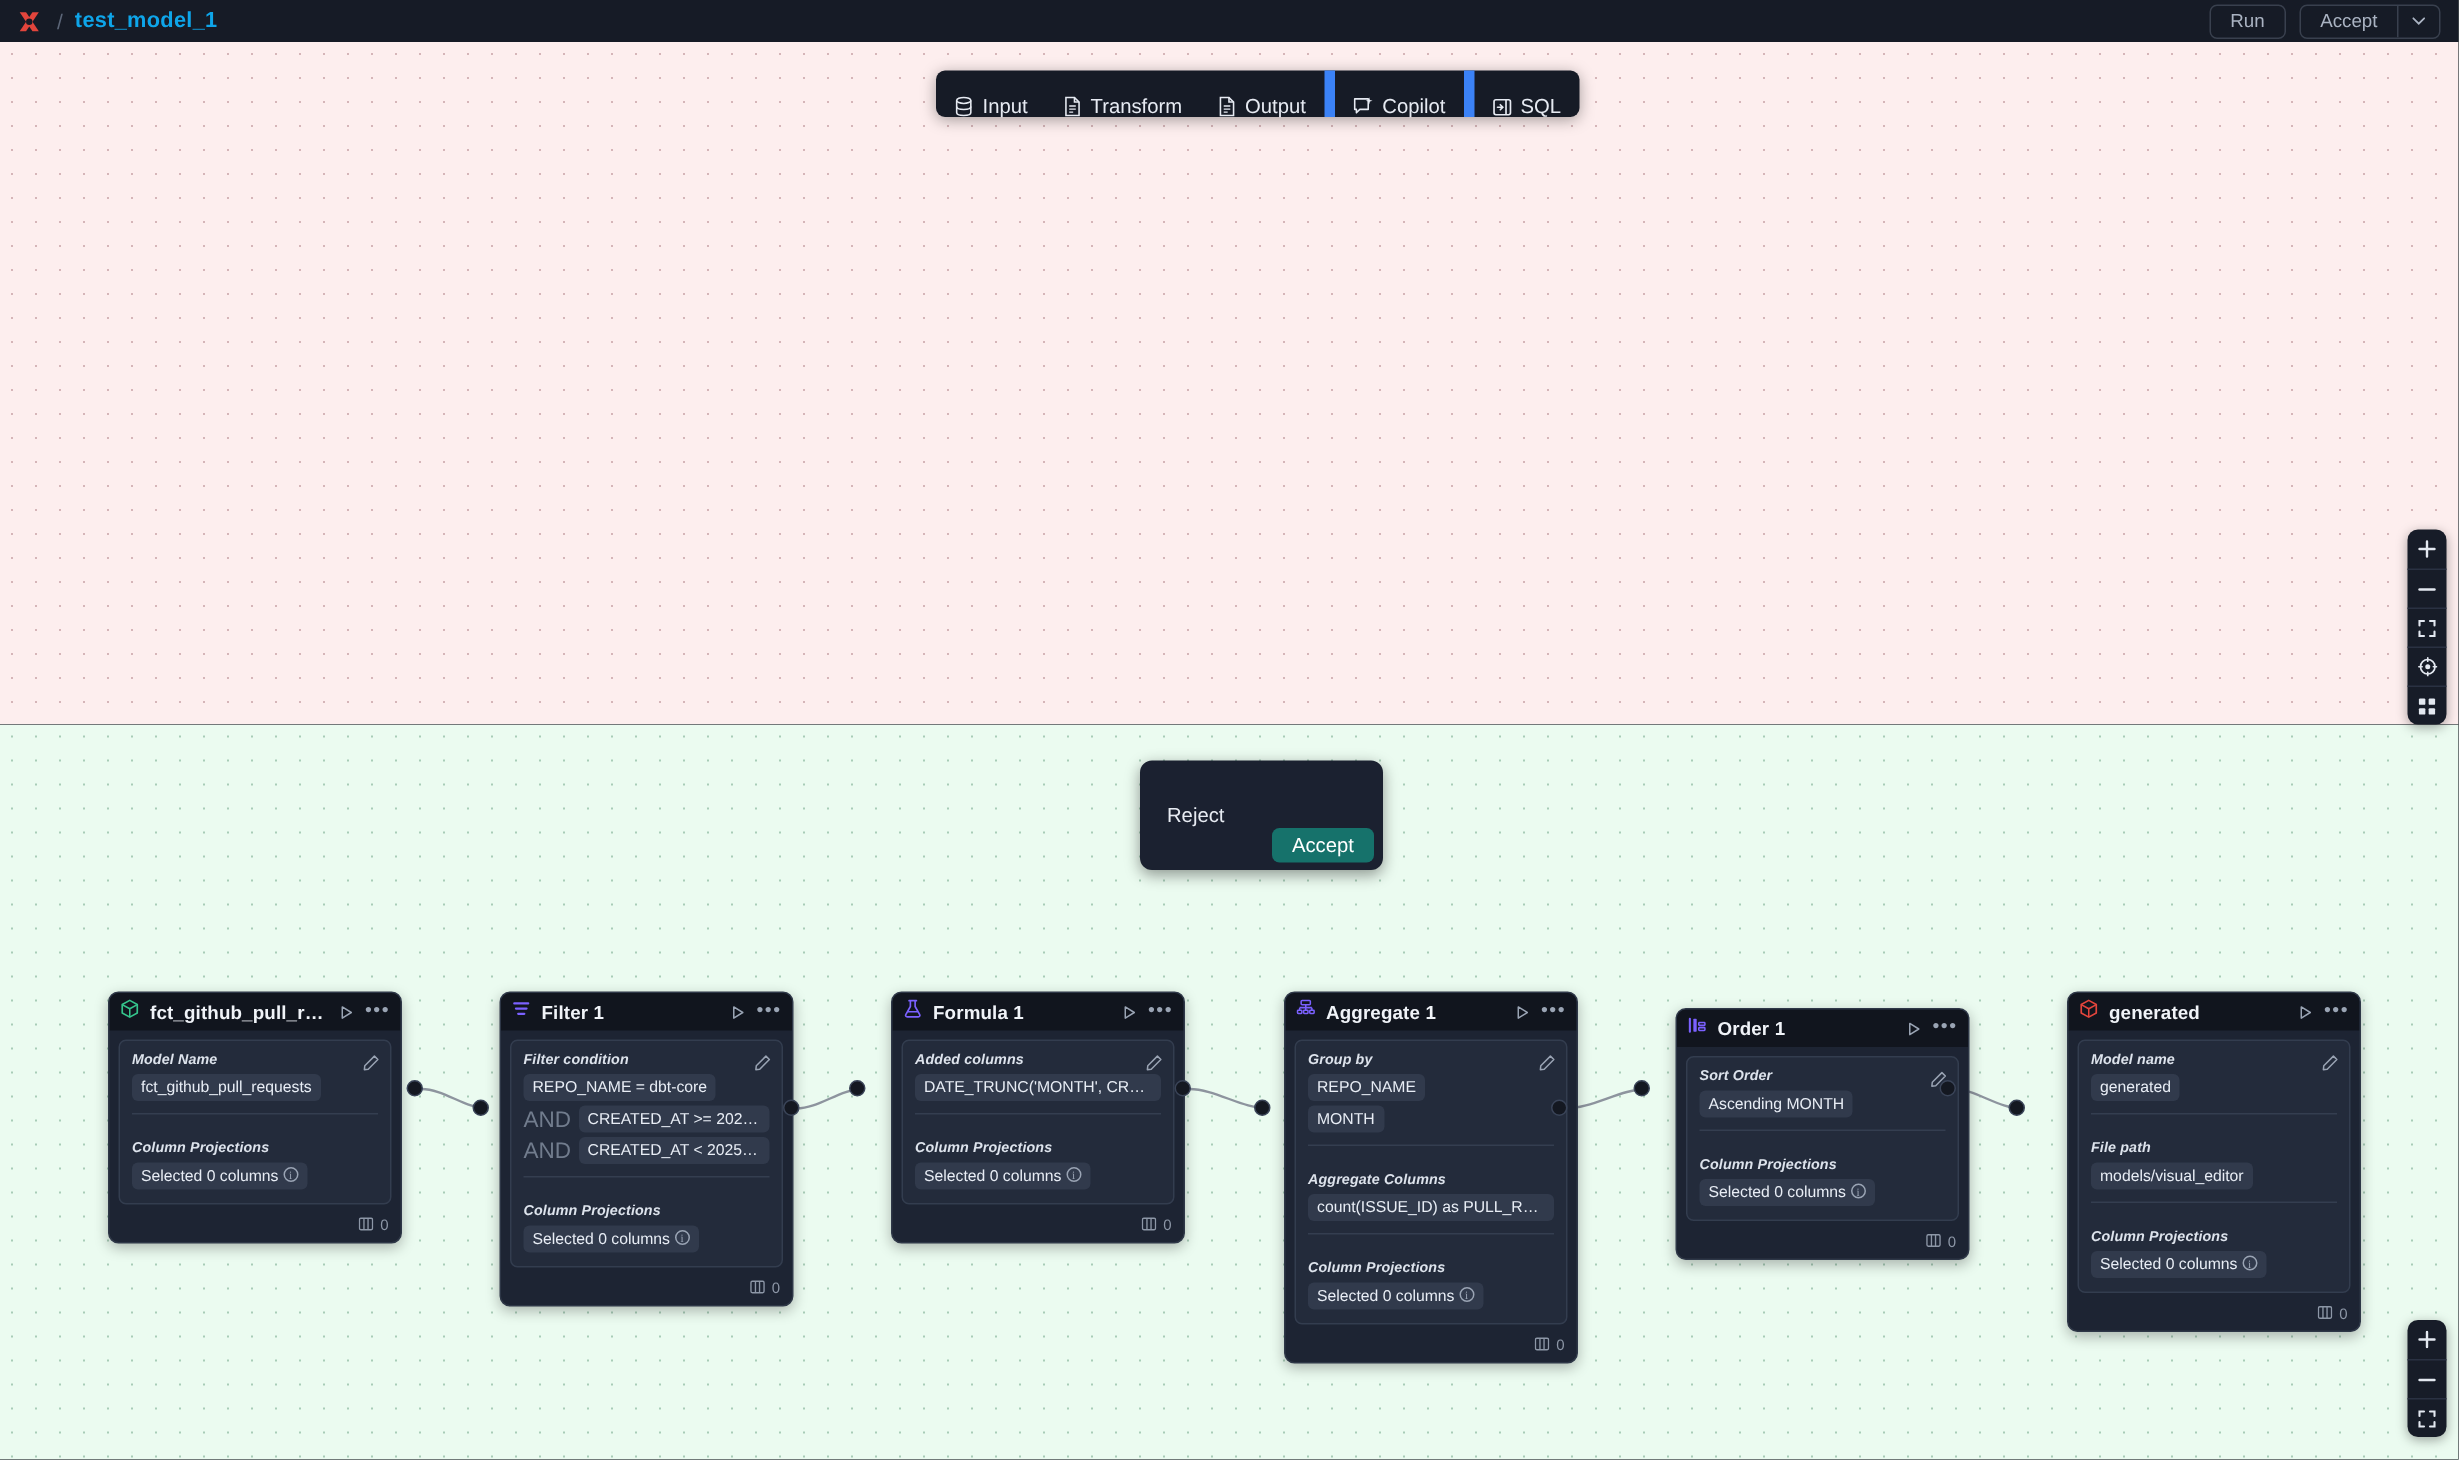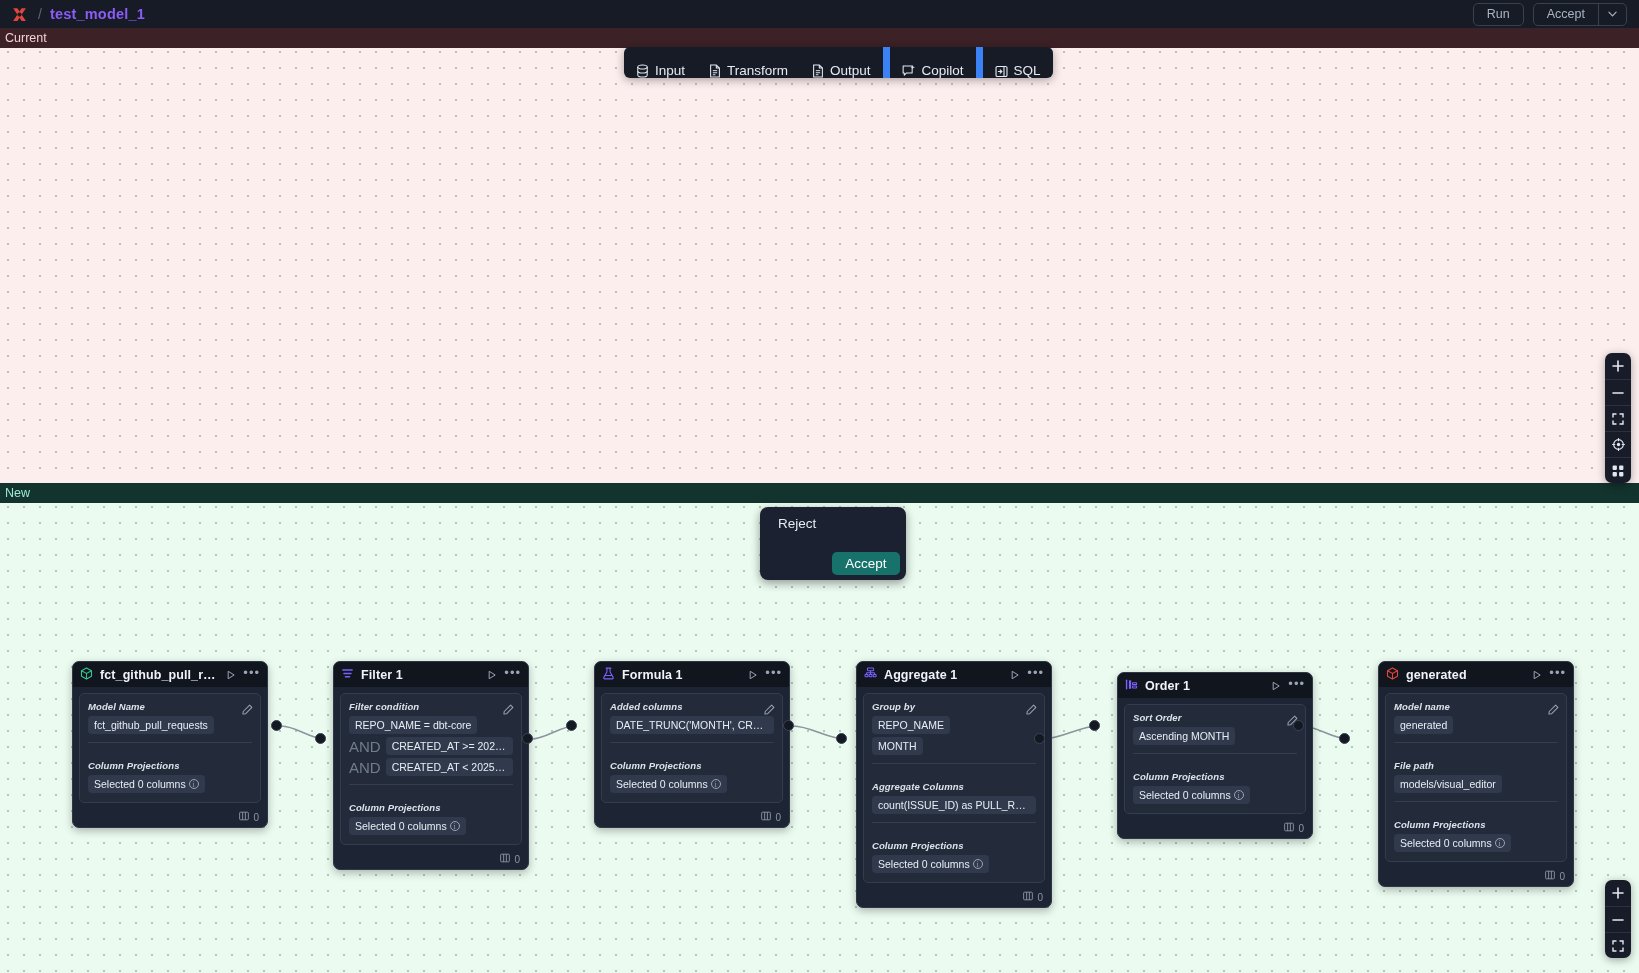--- a/index.html
+++ b/index.html
@@ -14,21 +14,21 @@
   
   .topbar {
     position: absolute; top: 0; left: 0; width: 1639px; height: 28px;
     background: #161b26;
     display: flex; align-items: center;
     padding: 0 8px;
     z-index: 60;
   }
   .brand-logo { width: 22px; height: 22px; display: flex; align-items: center; justify-content: center; }
   .brand-sep { color: #5c6678; font-size: 14px; margin: 0 8px; }
-  .brand-title { color: #8b5cf6; font-size: 14.5px; font-weight: bold; letter-spacing: .2px; }
+  .brand-title { color: #0ea5e9; font-size: 14.5px; font-weight: bold; letter-spacing: .2px; }
   .topbar-right { margin-left: auto; display: flex; align-items: center; gap: 9px; padding-right: 4px; }
   .btn-ghost {
     border: 1px solid #39404e; border-radius: 5px;
     color: #aab3c2; background: transparent;
     font-size: 12.5px; padding: 3px 13px; line-height: 15px;
     font-family: "Liberation Sans", sans-serif;
   }
   .commit-group { display: flex; align-items: stretch; border: 1px solid #39404e; border-radius: 5px; overflow: hidden; }
   .commit-group .commit-label { color: #aab3c2; font-size: 12.5px; padding: 3px 13px; line-height: 15px; }
   .commit-group .commit-caret {
@@ -78,21 +78,21 @@
     padding: 0 12px;
     color: #e6eaf2; font-size: 13.5px;
   }
   .tb-item.sep { border-left: 7px solid #3b82f6; }
   .tb-icon { display: flex; align-items: center; }
 
   
   .accept-bar {
     position: absolute; top: 507px; left: 760px;
     background: #1b2130; border-radius: 8px;
-    display: flex; gap: 4px;
+    display: flex; align-items: center; gap: 20px;
     padding: 5px 6px; z-index: 55;
     box-shadow: 0 3px 10px rgba(0,0,0,.4);
   }
   .accept-bar .rej {
     color: #e7ebf2; font-size: 13.5px; padding: 4px 12px; border-radius: 5px;
   }
   .accept-bar .acc {
     color: #ffffff; font-size: 13.5px; padding: 4px 13px; border-radius: 5px;
     background: #16726b;
     margin-top: 40px;
@@ -206,21 +206,20 @@
           <svg width="9" height="6" viewBox="0 0 10 6" aria-hidden="true">
               <path d="M1 1 L5 5 L9 1" stroke="#aab3c2" stroke-width="1.3" fill="none" stroke-linecap="round"></path>
             </svg>
         </span>
       </div>
     </div>
   </div>
 
   <div class="pane pane-current">
     <div class="grid grid-current"></div>
-    <div class="pane-ribbon ribbon-current">Current</div>
   </div>
 
   <div class="toolbar">
 
     <div class="tb-item">
       <span class="tb-icon">
         <svg width="13" height="14" viewBox="0 0 14 16" aria-hidden="true">
           <ellipse cx="7" cy="3.4" rx="5.4" ry="2.3" stroke="#e6eaf2" stroke-width="1.2" fill="none"></ellipse>
           <path d="M1.6 3.4 V12.6 C1.6 13.9 4 14.9 7 14.9 C10 14.9 12.4 13.9 12.4 12.6 V3.4" stroke="#e6eaf2" stroke-width="1.2" fill="none"></path>
           <path d="M1.6 8 C1.6 9.3 4 10.3 7 10.3 C10 10.3 12.4 9.3 12.4 8" stroke="#e6eaf2" stroke-width="1.2" fill="none"></path>
@@ -301,21 +300,20 @@
         <rect x="0.6" y="0.6" width="4.3" height="4.3" rx="0.8" fill="#e3e8f0"></rect>
         <rect x="7.1" y="0.6" width="4.3" height="4.3" rx="0.8" fill="#e3e8f0"></rect>
         <rect x="0.6" y="7.1" width="4.3" height="4.3" rx="0.8" fill="#e3e8f0"></rect>
         <rect x="7.1" y="7.1" width="4.3" height="4.3" rx="0.8" fill="#e3e8f0"></rect>
       </svg>
     </div>
   </div>
 
   <div class="pane pane-new">
     <div class="grid grid-new"></div>
-    <div class="pane-ribbon ribbon-new">New</div>
 
     <svg class="edges">
       <path d="M281 243 C296 243, 310 256, 325 256" stroke="#8d949e" stroke-width="1.6" fill="none"></path>
       <path d="M531 256 C546 256, 560 243, 575 243" stroke="#8d949e" stroke-width="1.6" fill="none"></path>
       <path d="M793 243 C810 243, 828 256, 845 256" stroke="#8d949e" stroke-width="1.6" fill="none"></path>
       <path d="M1043 256 C1062 256, 1080 243, 1098 243" stroke="#8d949e" stroke-width="1.6" fill="none"></path>
       <path d="M1302 243 C1317 243, 1332 256, 1348 256" stroke="#8d949e" stroke-width="1.6" fill="none"></path>
     </svg>
 
     <div class="port" style="left:271px; top:237px;"></div>

